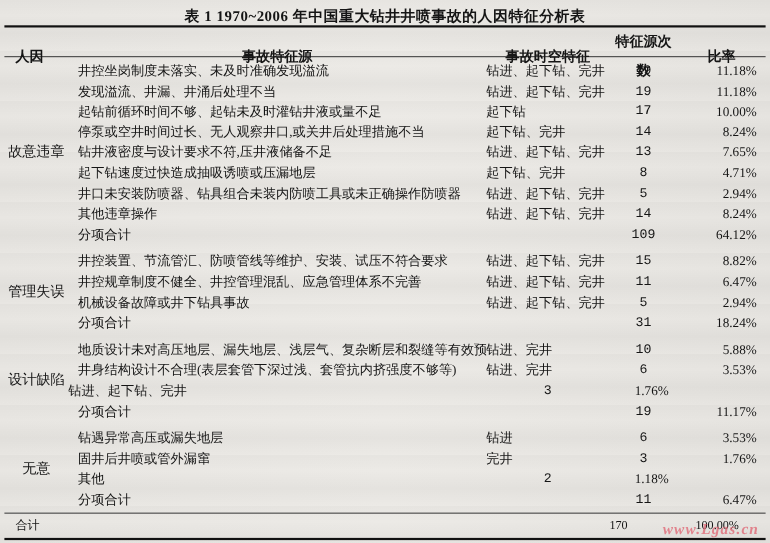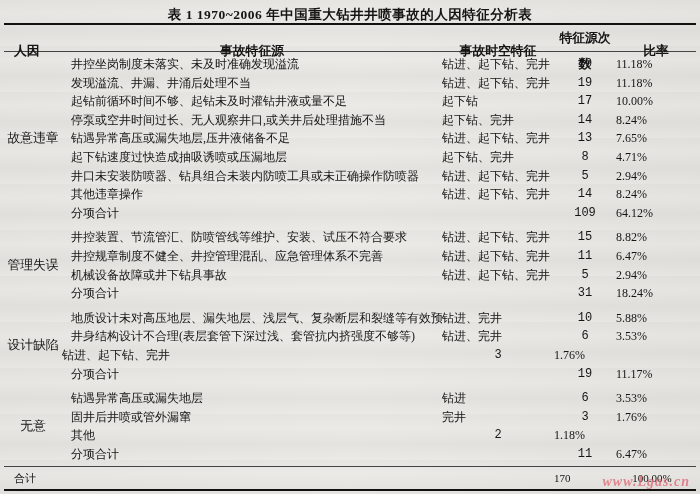--- a/index.html
+++ b/index.html
@@ -64,21 +64,21 @@
     display:grid;
     grid-template-columns:1fr 112px 62px 80px;
     height:18.6px;
     line-height:18.6px;
     font-size:12px;
     white-space:nowrap;
   }
   .c-src{padding-left:9px;text-align:left;overflow:hidden;}
   .c-time{text-align:left;}
   .c-cnt{text-align:center;font-family:Liberation Mono, monospace;}
-  .c-ratio{text-align:left;padding-right:8px;}
+  .c-ratio{text-align:right;padding-right:8px;}
   .total-row{
     height:22px;
     line-height:22px;
     border-top:1px solid #444;
     font-size:11px;
   }
   .total-row .t-label{padding-left:10px;text-align:left;}
   .total-row .t-cnt{}
   .total-row .t-ratio{text-align:center;padding-right:8px;}
   .watermark{
@@ -134,21 +134,21 @@
           <div class="c-cnt">17</div>
           <div class="c-ratio">10.00%</div>
         </div>
         <div class="row">
           <div class="c-src">停泵或空井时间过长、无人观察井口,或关井后处理措施不当</div>
           <div class="c-time">起下钻、完井</div>
           <div class="c-cnt">14</div>
           <div class="c-ratio">8.24%</div>
         </div>
         <div class="row">
-          <div class="c-src">钻遇异常高压或漏失地层,压井液储备不足</div>
+          <div class="c-src">钻井液密度与设计要求不符,压井液储备不足</div>
           <div class="c-time">钻进、起下钻、完井</div>
           <div class="c-cnt">13</div>
           <div class="c-ratio">7.65%</div>
         </div>
         <div class="row">
           <div class="c-src">起下钻速度过快造成抽吸诱喷或压漏地层</div>
           <div class="c-time">起下钻、完井</div>
           <div class="c-cnt">8</div>
           <div class="c-ratio">4.71%</div>
         </div>

